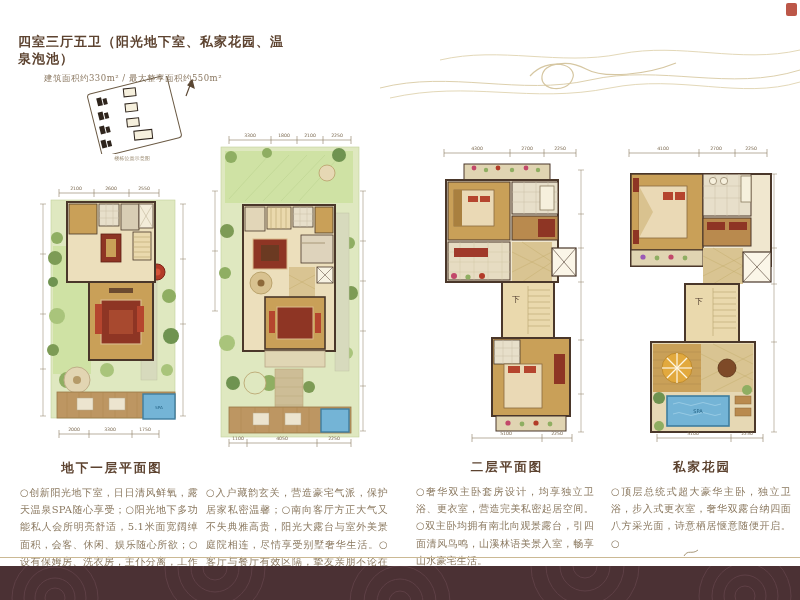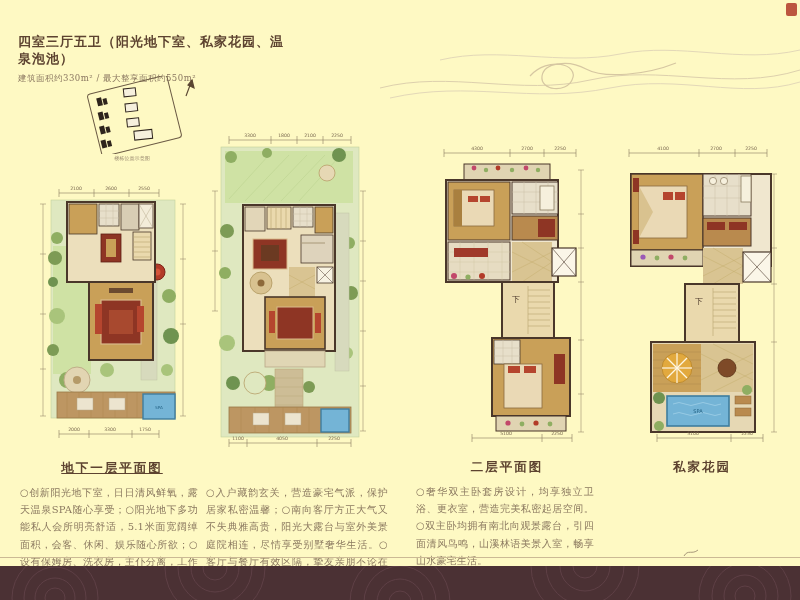--- a/index.html
+++ b/index.html
@@ -1,20 +1,20 @@
 <!DOCTYPE html>
 <html><head>
 <meta charset="utf-8">
 <style>
   html,body{margin:0;padding:0;background:#e8e2d0;}
-  .page{position:relative;width:800px;height:600px;background:#fef9c3;overflow:hidden;
+  .page{position:relative;width:800px;height:600px;background:#ffffff;overflow:hidden;
         font-family:"DejaVu Serif","Liberation Serif",serif;}
   .header{position:absolute;left:18px;top:34px;width:270px;}
   .title{font-size:13px;font-weight:bold;color:#5d4330;letter-spacing:1px;line-height:1.3;}
-  .subtitle{margin-top:5px;font-size:8.5px;color:#8a7760;width:230px;letter-spacing:.5px;}
+  .subtitle{margin-top:5px;font-size:8.5px;color:#8a7760;text-align:center;width:230px;letter-spacing:.5px;}
   .siteplan{position:absolute;left:74px;top:76px;width:130px;height:96px;}
   .siteplan .caption{position:absolute;left:0;right:14px;top:78px;text-align:center;
         font-size:6px;color:#9a8a70;transform:scale(.85);}
   .deco-waves{position:absolute;left:380px;top:30px;}
   .plan{position:absolute;}
   .plan-title{position:absolute;font-size:12.5px;font-weight:bold;color:#5d4330;letter-spacing:2px;text-align:center;}
   .plan-desc{position:absolute;font-size:10px;line-height:1.72;color:#8b7960;text-align:justify;letter-spacing:.2px;}
   .corner-seal{position:absolute;right:3px;top:3px;width:11px;height:13px;background:#b03a28;
         border-radius:2px;opacity:.85;}
   .footer-hairline{position:absolute;left:0;top:557px;width:800px;height:1px;background:#cbb994;}
@@ -532,27 +532,28 @@
         <line x1="34" y1="294" x2="140" y2="294"></line>
         <line x1="34" y1="290" x2="34" y2="298"></line>
           <line x1="108" y1="290" x2="108" y2="298"></line>
           <line x1="140" y1="290" x2="140" y2="298"></line>
       </g>
       <text class="dim" x="70" y="291">5100</text>
       <text class="dim" x="124" y="291">2250</text>
     </svg>
   </div>
 
-  <div class="plan-title" style="left:29px;top:460px;width:166px;text-decoration:underline;">地下一层平面图</div>
+  <div class="plan-title" style="left:29px;top:460px;width:166px;">地下一层平面图</div>
   <div class="plan-title" style="left:418px;top:459px;width:178px;">二层平面图</div>
   <div class="plan-title" style="left:613px;top:459px;width:178px;">私家花园</div>
 
   <div class="plan-desc" style="left:20px;top:484px;width:178px;">○创新阳光地下室，日日清风鲜氧，露天温泉SPA随心享受；○阳光地下多功能私人会所明亮舒适，5.1米面宽阔绰面积，会客、休闲、娱乐随心所欲；○设有保姆房、洗衣房，主仆分离，工作空间与地上居住空间有效区隔，安居更舒适。</div>
   <div class="plan-desc" style="left:206px;top:484px;width:182px;">○入户藏韵玄关，营造豪宅气派，保护居家私密温馨；○南向客厅方正大气又不失典雅高贵，阳光大露台与室外美景庭院相连，尽情享受别墅奢华生活。○客厅与餐厅有效区隔，挚友亲朋不论在客厅举杯畅谈，或在餐厅品尝美食，都可尽情观赏庭院绿意花园，山水之间，亦可尊享高尚社交场。</div>
   <div class="plan-desc" style="left:416px;top:483px;width:178px;">○奢华双主卧套房设计，均享独立卫浴、更衣室，营造完美私密起居空间。○双主卧均拥有南北向观景露台，引四面清风鸟鸣，山溪林语美景入室，畅享山水豪宅生活。</div>
+  <div class="plan-desc" style="left:611px;top:483px;width:180px;">○顶层总统式超大豪华主卧，独立卫浴，步入式更衣室，奢华双露台纳四面八方采光面，诗意栖居惬意随便开启。○</div>
 
   <div class="footer-hairline"></div>
   <svg class="footer-flourish" width="18" height="12" viewBox="0 0 18 12">
     <path d="M2,9 C6,2 10,8 16,3" fill="none" stroke="#a8987a" stroke-width="1"></path>
   </svg>
   <svg class="footer-band" width="800" height="34" viewBox="0 0 800 34">
     <rect x="0" y="0" width="800" height="34" fill="#4b3134"></rect>
     <g fill="none" stroke="#65454c" stroke-width="1" opacity=".75">
       <circle cx="55" cy="32" r="10"></circle>
         <circle cx="55" cy="32" r="20"></circle>

